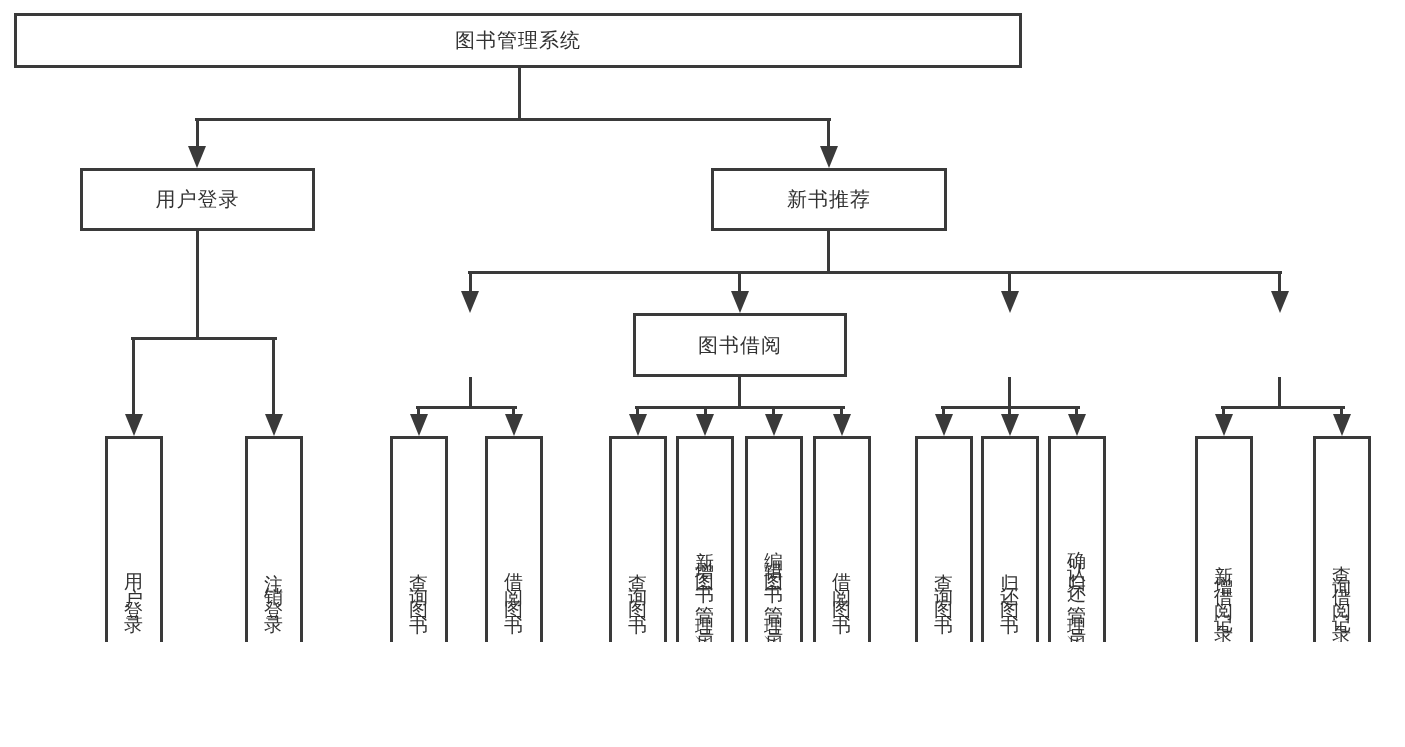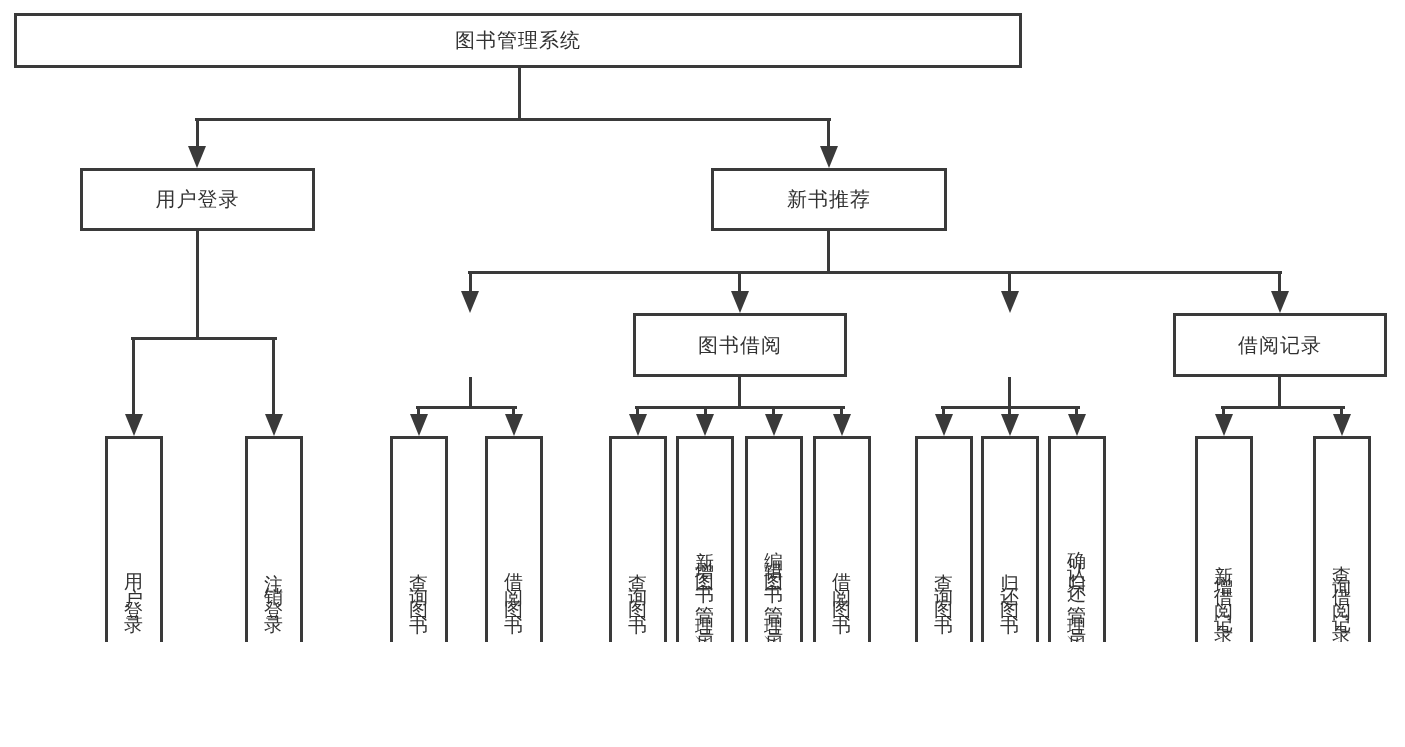--- a/index.html
+++ b/index.html
@@ -56,23 +56,20 @@
 
   <div class="box hbox" style="left:80px;top:168px;width:235px;height:63px">
     <span>用户登录</span>
   </div>
   <div class="box hbox" style="left:711px;top:168px;width:236px;height:63px">
     <span>新书推荐</span>
   </div>
 
   <div class="box hbox" style="left:633px;top:313px;width:214px;height:64px">
     <span>图书借阅</span>
-  </div>
-  <div class="box hbox" style="left:1173px;top:313px;width:214px;height:64px">
-    <span>借阅记录</span>
   </div>
 
   <div class="box vbox" style="left:105px;top:436px;width:58px;height:299px">
     <span class="vtext v4">用户登录</span>
   </div>
   <div class="box vbox" style="left:245px;top:436px;width:58px;height:299px">
     <span class="vtext v4">注销登录</span>
   </div>
 
   <div class="box vbox" style="left:390px;top:436px;width:58px;height:299px">

